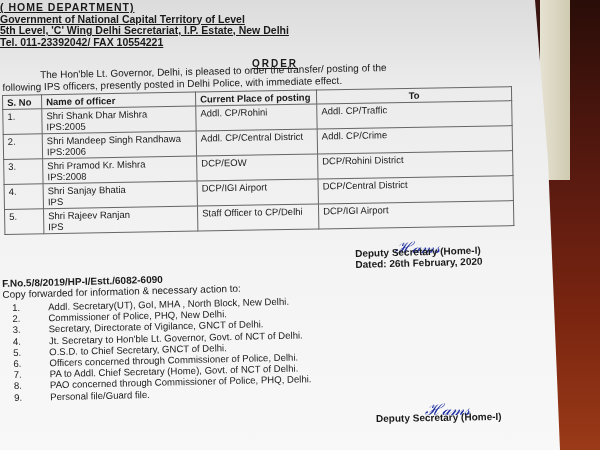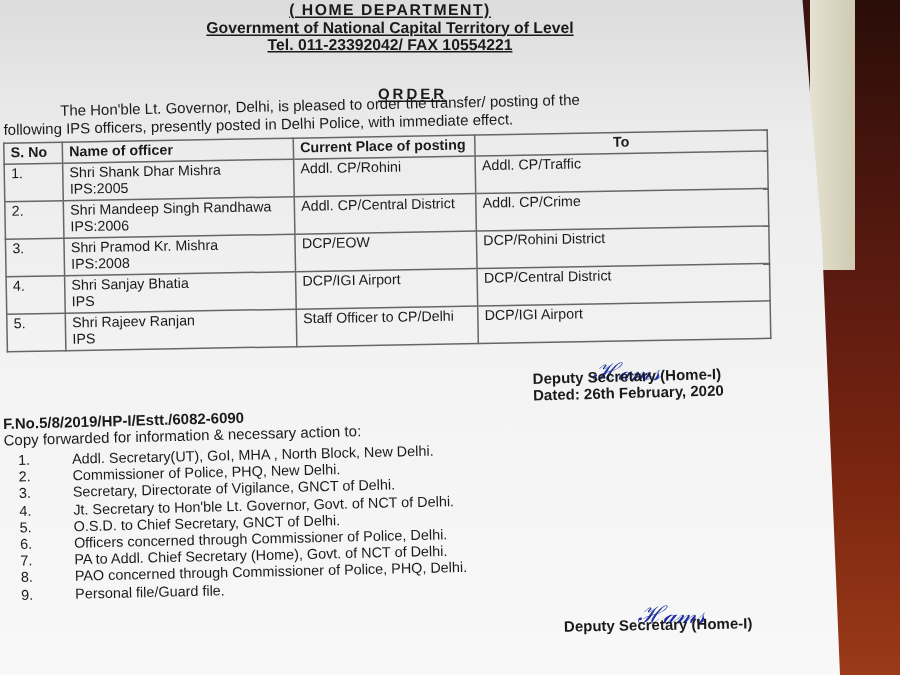--- a/index.html
+++ b/index.html
@@ -15,21 +15,21 @@
     .under-sheet {
       position: absolute; left: 540px; top: 0; width: 30px; height: 180px;
       background: linear-gradient(90deg, #e6e2d2, #cfcab0);
     }
     .paper {
       position: absolute; left: 0; top: 0; width: 560px; height: 450px;
       background: linear-gradient(180deg, #dcdcdc 0%, #ececec 20%, #f4f4f4 60%, #f8f8f8 100%);
       clip-path: polygon(0 0, 535px 0, 548px 160px, 560px 450px, 0 450px);
       color: #1a1a1a;
     }
-    .header { position: absolute; left: 0; top: 2px; width: 520px; text-align: center; font-weight: bold; font-size: 10.5px; line-height: 11.5px; }
+    .header { position: absolute; left: 0; top: 2px; width: 520px; font-weight: bold; font-size: 10.5px; line-height: 11.5px; }
     .header div { text-decoration: underline; }
     .header .dept { letter-spacing: 1px; }
     .order-title { position: absolute; left: 15px; top: 58px; width: 520px; text-align: center; font-weight: bold; font-size: 10px; letter-spacing: 2px; text-decoration: underline; }
     .intro { position: absolute; left: 2px; top: 70px; width: 520px; font-size: 10px; line-height: 12px; transform: rotate(-1.2deg); transform-origin: left top; }
     .intro .l1 { padding-left: 38px; }
     table.officers {
       position: absolute; left: 2px; top: 95px; width: 510px; border-collapse: collapse;
       font-size: 9.5px; line-height: 11px; transform: rotate(-1deg); transform-origin: left top;
     }
     table.officers td, table.officers th { border: 1px solid #666; padding: 1px 4px; vertical-align: top; text-align: left; }
@@ -51,20 +51,21 @@
 <body>
 
 <div class="bg-right"></div>
 <div class="under-sheet"></div>
 
 <div class="paper">
 
   <div class="header">
     <div class="dept">( HOME  DEPARTMENT)</div>
     <div>Government of National Capital Territory of Level</div>
+    <div>5th Level, 'C' Wing Delhi Secretariat, I.P. Estate, New Delhi</div>
     <div>Tel. 011-23392042/ FAX 10554221</div>
   </div>
 
   <div class="order-title">ORDER</div>
 
   <div class="intro">
     <div class="l1">The Hon'ble Lt. Governor, Delhi, is pleased to  order the transfer/ posting of the</div>
     <div>following IPS officers, presently posted in  Delhi Police,  with immediate effect.</div>
   </div>
 

